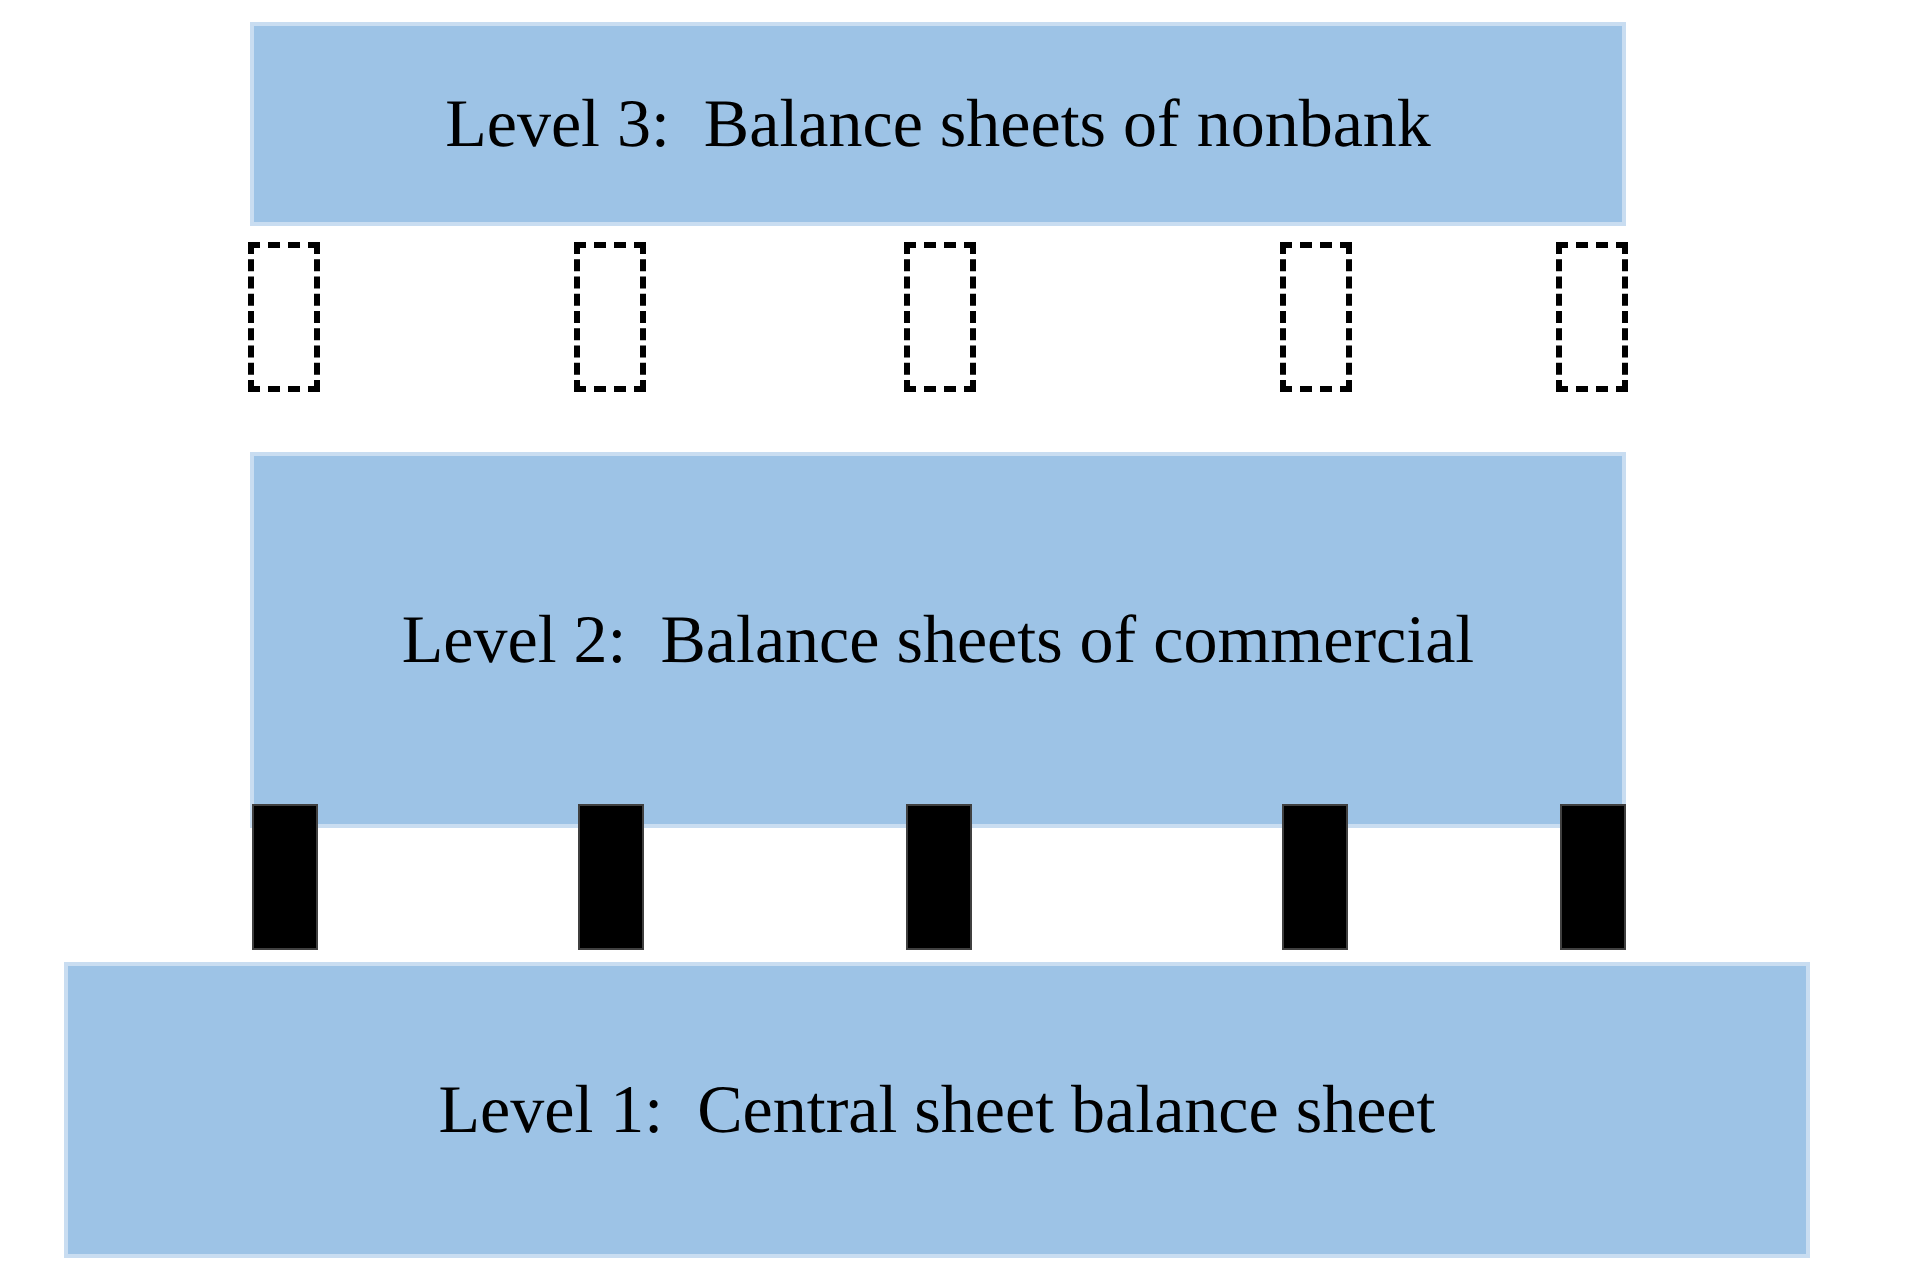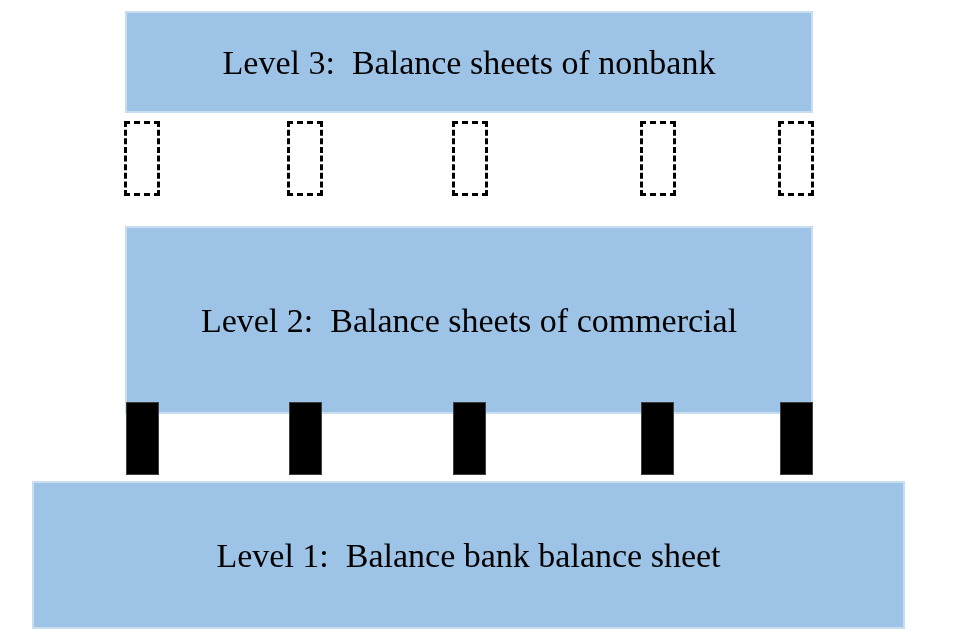--- a/index.html
+++ b/index.html
@@ -84,16 +84,16 @@
     <span>Level 2:  Balance sheets of commercial</span>
   </div>
 
   <div class="solid-connector" id="solid-1"></div>
   <div class="solid-connector" id="solid-2"></div>
   <div class="solid-connector" id="solid-3"></div>
   <div class="solid-connector" id="solid-4"></div>
   <div class="solid-connector" id="solid-5"></div>
 
   <div class="level-box" id="level1-box">
-    <span>Level 1:  Balance bank balance sheet</span>
+    <span>Level 1:  Central sheet balance sheet</span>
   </div>
 
 </div>
 
 </body></html>

